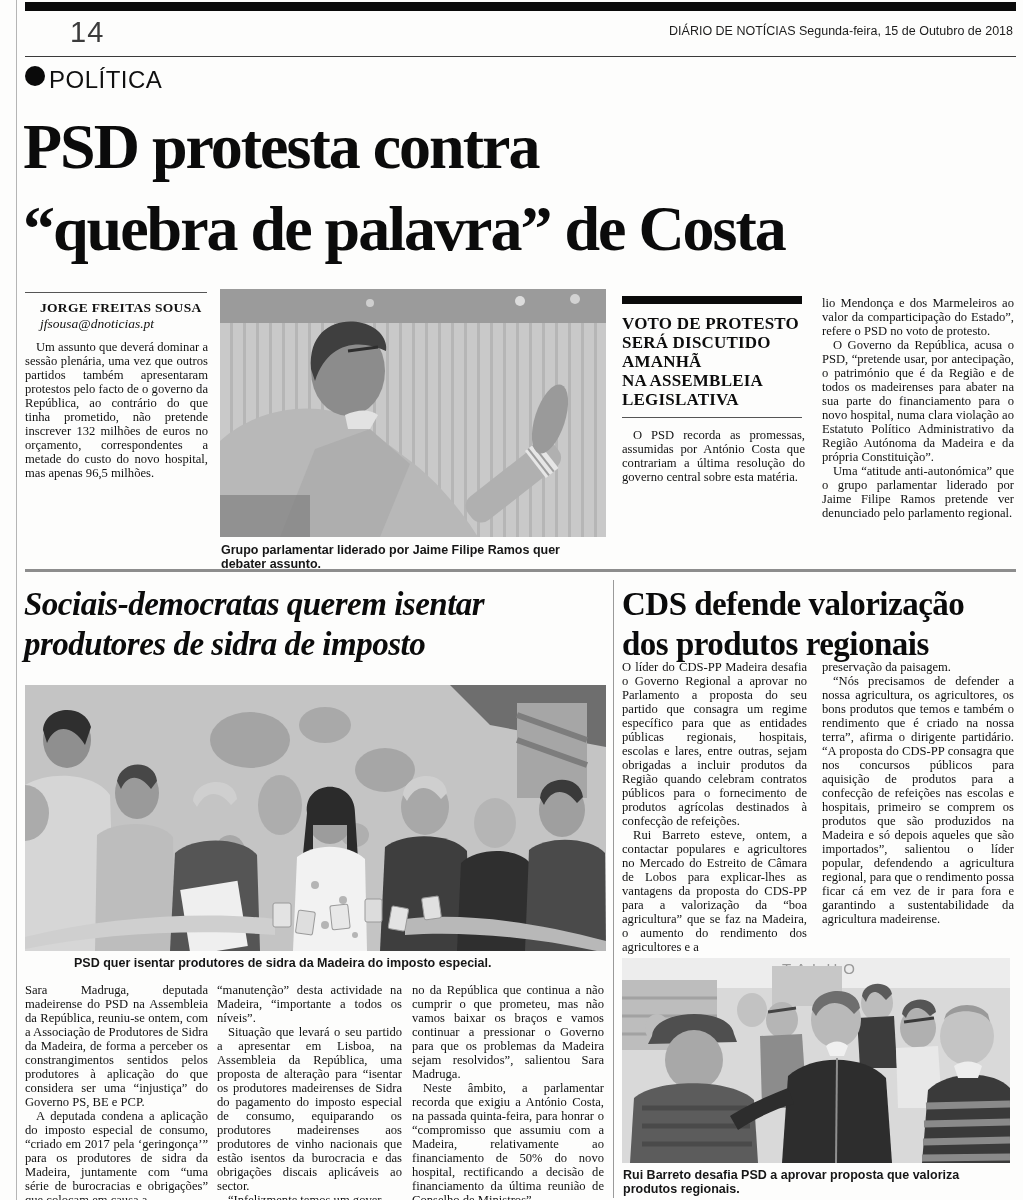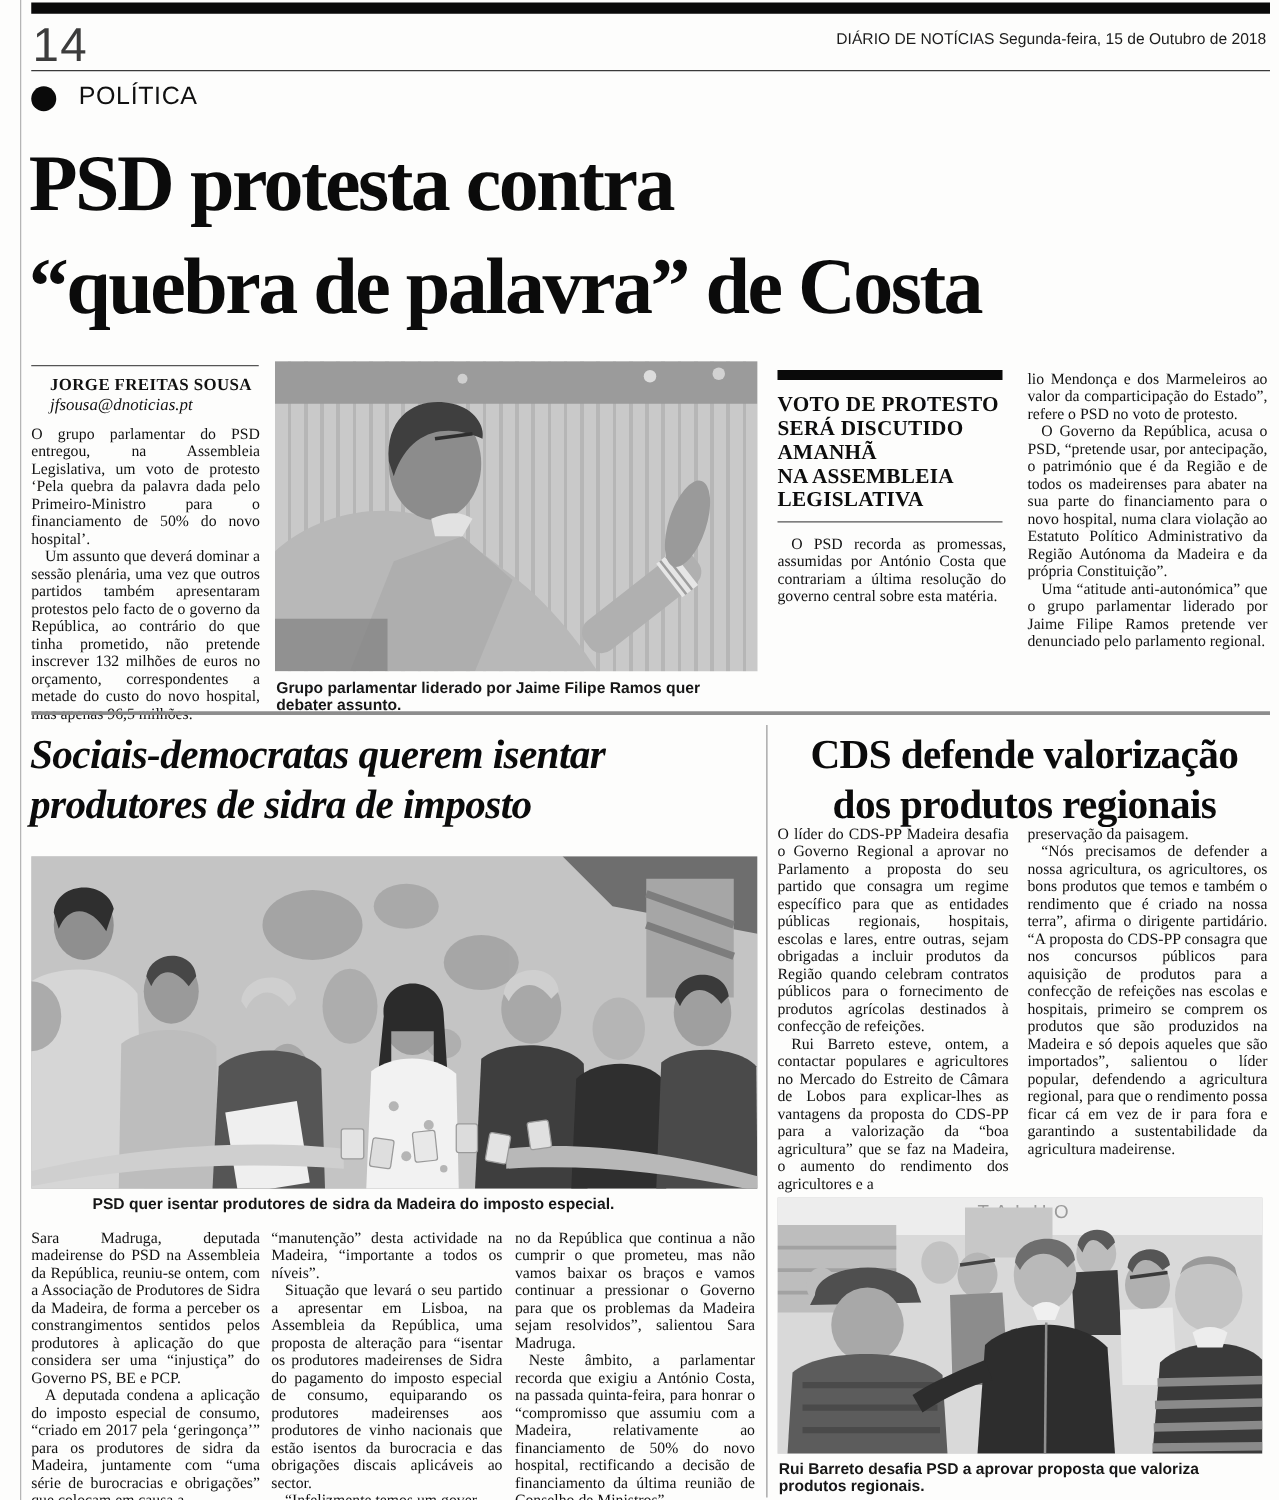--- a/index.html
+++ b/index.html
@@ -3,24 +3,24 @@
 <meta charset="utf-8">
 <style>
   html,body{margin:0;padding:0;background:#ffffff;}
   #page{position:relative;width:1023px;height:1200px;background:#fdfdfc;overflow:hidden;
         font-family:"Liberation Serif","DejaVu Serif",serif;color:#111;}
   .abs{position:absolute;}
   .hline{background:#555;height:1px;}
   .vline{background:#9a9a9a;width:1px;}
   .topbar{background:#0a0a0a;height:9px;}
   .pagenum{font-family:"Liberation Sans","DejaVu Sans",sans-serif;font-weight:100;
-           font-size:38px;color:#3c3c3c;letter-spacing:1px;}
+           font-size:29px;color:#3c3c3c;letter-spacing:1px;margin-left:44px;}
   .edition{font-family:"Liberation Sans","DejaVu Sans",sans-serif;font-size:12.5px;color:#1c1c1c;}
-  .section{font-family:"Liberation Sans","DejaVu Sans",sans-serif;font-size:20px;color:#101010;
-           display:flex;align-items:flex-end;gap:18px;letter-spacing:.5px;}
+  .section{font-family:"Liberation Sans","DejaVu Sans",sans-serif;font-size:24px;color:#101010;
+           display:flex;align-items:flex-start;gap:4px;letter-spacing:.5px;}
   .section-dot{width:20px;height:20px;border-radius:50%;background:#0a0a0a;display:inline-block;}
   .headline-main{font-weight:700;font-size:64px;line-height:82px;letter-spacing:-2px;
                  white-space:pre-line;color:#0b0b0b;}
   .headline-sub{font-weight:700;font-size:33px;line-height:40px;letter-spacing:-.5px;
                 white-space:pre-line;color:#0b0b0b;}
   .byline-name{font-weight:700;font-size:13.5px;letter-spacing:.3px;}
   .byline-mail{font-style:italic;font-size:13.5px;}
   .body-col{font-size:12.6px;line-height:14px;text-align:justify;}
   .body-col p{margin:0 0 0 0;}
   .body-col p.ind{text-indent:11px;}
@@ -52,21 +52,20 @@
 
   <div class="abs headline-main" style="left:23px;top:106px;width:995px;">PSD protesta contra
 “quebra de palavra” de Costa</div>
 
   <div class="abs hline" style="left:25px;top:292px;width:182px;"></div>
   <div class="abs" style="left:40px;top:300px;width:182px;">
     <div class="byline-name">JORGE FREITAS SOUSA</div>
     <div class="byline-mail">jfsousa@dnoticias.pt</div>
   </div>
   <div class="abs body-col" style="left:25px;top:340px;width:183px;">
-    <p>O grupo parlamentar do PSD entregou, na Assembleia Legislativa, um voto de protesto ‘Pela quebra da palavra dada pelo Primeiro-Ministro para o financiamento de 50% do novo hospital’.</p>
     <p class="ind">Um assunto que deverá dominar a sessão plenária, uma vez que outros partidos também apresentaram protestos pelo facto de o governo da República, ao contrário do que tinha prometido, não pretende inscrever 132 milhões de euros no orçamento, correspondentes a metade do custo do novo hospital, mas apenas 96,5 milhões.</p>
   </div>
 
   <div class="abs photo photo1bg" style="left:220px;top:289px;width:386px;height:248px;">
     <svg width="386" height="248" viewBox="0 0 386 248">
       <rect x="0" y="0" width="386" height="34" fill="#9b9b9b"></rect>
       <circle cx="300" cy="12" r="5" fill="#dcdcdc"></circle>
         <circle cx="355" cy="10" r="5" fill="#d2d2d2"></circle>
         <circle cx="150" cy="14" r="4" fill="#cfcfcf"></circle>
       <g>
@@ -175,21 +174,21 @@
   <div class="abs body-col" style="left:217px;top:983px;width:185px;">
     <p>“manutenção” desta actividade na Madeira, “importante a todos os níveis”.</p>
     <p class="ind">Situação que levará o seu partido a apresentar em Lisboa, na Assembleia da República, uma proposta de alteração para “isentar os produtores madeirenses de Sidra do pagamento do imposto especial de consumo, equiparando os produtores madeirenses aos produtores de vinho nacionais que estão isentos da burocracia e das obrigações discais aplicáveis ao sector.</p>
     <p class="ind">“Infelizmente temos um gover-</p>
   </div>
   <div class="abs body-col" style="left:412px;top:983px;width:192px;">
     <p>no da República que continua a não cumprir o que prometeu, mas não vamos baixar os braços e vamos continuar a pressionar o Governo para que os problemas da Madeira sejam resolvidos”, salientou Sara Madruga.</p>
     <p class="ind">Neste âmbito, a parlamentar recorda que exigiu a António Costa, na passada quinta-feira, para honrar o “compromisso que assumiu com a Madeira, relativamente ao financiamento de 50% do novo hospital, rectificando a decisão de financiamento da última reunião de Conselho de Ministros”.</p>
   </div>
 
-  <div class="abs headline-sub" style="left:622px;top:584px;width:395px;text-align:center;">CDS defende valorização
+  <div class="abs headline-sub" style="left:622px;top:584px;width:395px;">CDS defende valorização
 dos produtos regionais</div>
 
   <div class="abs body-col" style="left:622px;top:660px;width:185px;">
     <p>O líder do CDS-PP Madeira desafia o Governo Regional a aprovar no Parlamento a proposta do seu partido que consagra um regime específico para que as entidades públicas regionais, hospitais, escolas e lares, entre outras, sejam obrigadas a incluir produtos da Região quando celebram contratos públicos para o fornecimento de produtos agrícolas destinados à confecção de refeições.</p>
     <p class="ind">Rui Barreto esteve, ontem, a contactar populares e agricultores no Mercado do Estreito de Câmara de Lobos para explicar-lhes as vantagens da proposta do CDS-PP para a valorização da “boa agricultura” que se faz na Madeira, o aumento do rendimento dos agricultores e a</p>
   </div>
   <div class="abs body-col" style="left:822px;top:660px;width:192px;">
     <p>preservação da paisagem.</p>
     <p class="ind">“Nós precisamos de defender a nossa agricultura, os agricultores, os bons produtos que temos e também o rendimento que é criado na nossa terra”, afirma o dirigente partidário. “A proposta do CDS-PP consagra que nos concursos públicos para aquisição de produtos para a confecção de refeições nas escolas e hospitais, primeiro se comprem os produtos que são produzidos na Madeira e só depois aqueles que são importados”, salientou o líder popular, defendendo a agricultura regional, para que o rendimento possa ficar cá em vez de ir para fora e garantindo a sustentabilidade da agricultura madeirense.</p>
   </div>

